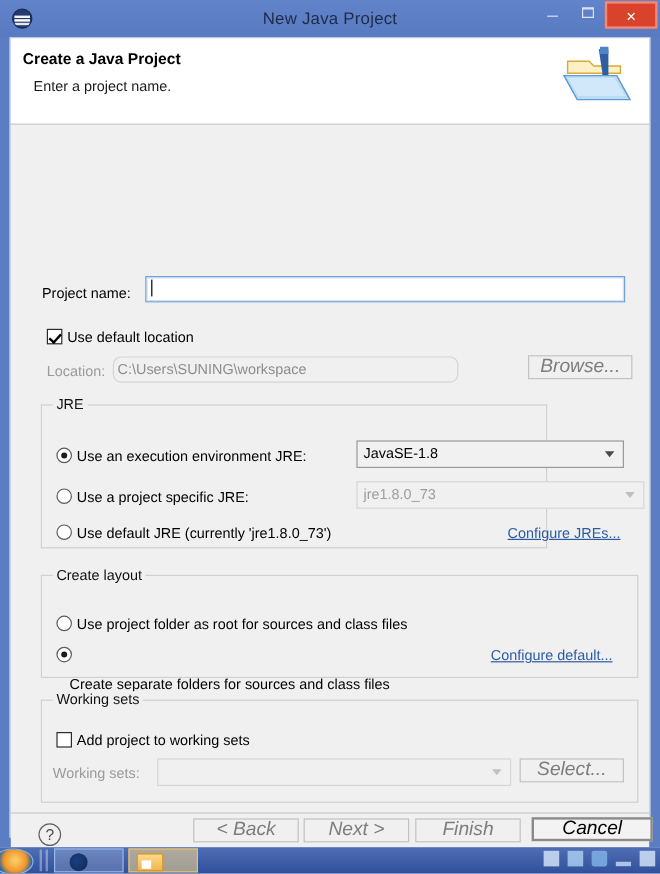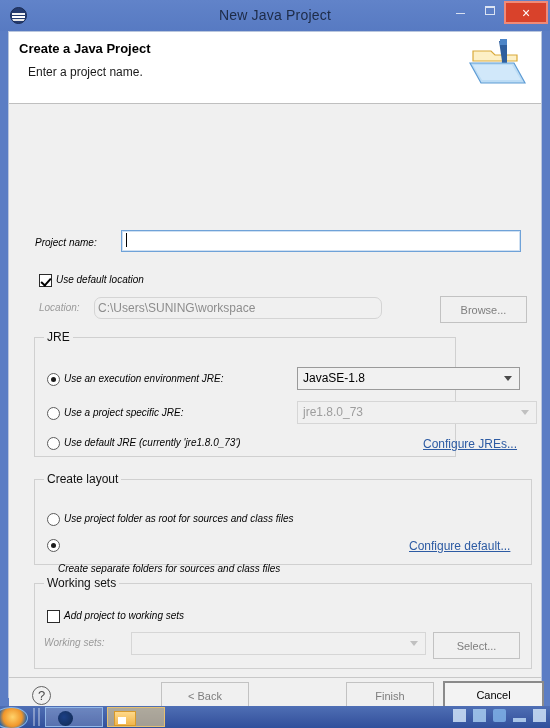--- a/index.html
+++ b/index.html
@@ -138,21 +138,21 @@
     width: 62px; height: 52px;
   }
 
   .body-area {
     position: relative;
     height: 573px;
     background: #f0f0f0;
   }
 
   
-  .lbl { position: absolute; font-size: 10px; color: #000; white-space: nowrap; font-style: italic; }
+  .lbl { position: absolute; font-size: 12px; color: #000; white-space: nowrap; }
   .lbl.dis { color: #9a9a9a; }
 
   
   .textfield {
     position: absolute;
     box-sizing: border-box;
     background: #ffffff;
     border: 1px solid #7da2ce;
     height: 22px;
     font-size: 12px;
@@ -175,29 +175,30 @@
   .textfield.disabled {
     background: #f0f0f0;
     border: 1px solid #d4d4d4;
     color: #8d8d8d;
   }
 
   
   .btn {
     position: absolute;
     box-sizing: border-box;
-    height: 27px;
+    height: 20px;
     background: #f0f0f0;
     border: 1px solid #c2c2c2;
-    font-size: 11px;
+    font-size: 16px;
     color: #7d7d7d;
     display: flex;
     align-items: center;
     justify-content: center;
     font-family: "Liberation Sans", sans-serif;
+    font-style: italic;
   }
   .btn.enabled {
     border: 1px solid #8d8d8d;
     color: #000000;
     background: #f3f3f3;
   }
   .btn.default-focus {
     border: 2px solid #8a8a8a;
   }
 
@@ -457,20 +458,21 @@
 
       <div class="lbl dis" style="left:35px; top:533px;">Working sets:</div>
       <div class="combo disabled" style="left:122px; top:528px; width:295px;"><span></span><span class="arrow"></span></div>
       <div class="btn" style="left:424px; top:528px; width:87px;">Select...</div>
 
     </div>
 
     <div class="btnbar">
       <div class="help-icon">?</div>
       <div class="btn" style="left:152px; top:4px; width:88px;">&lt; Back</div>
+      <div class="btn" style="left:244px; top:4px; width:88px;">Next &gt;</div>
       <div class="btn" style="left:337px; top:4px; width:88px;">Finish</div>
       <div class="btn enabled default-focus" style="left:434px; top:3px; width:101px;">Cancel</div>
     </div>
 
   </div>
 </div>
 
 <div id="taskbar">
   <div class="tb-start"></div>
   <div class="tb-sep" style="left:33px;"></div>

